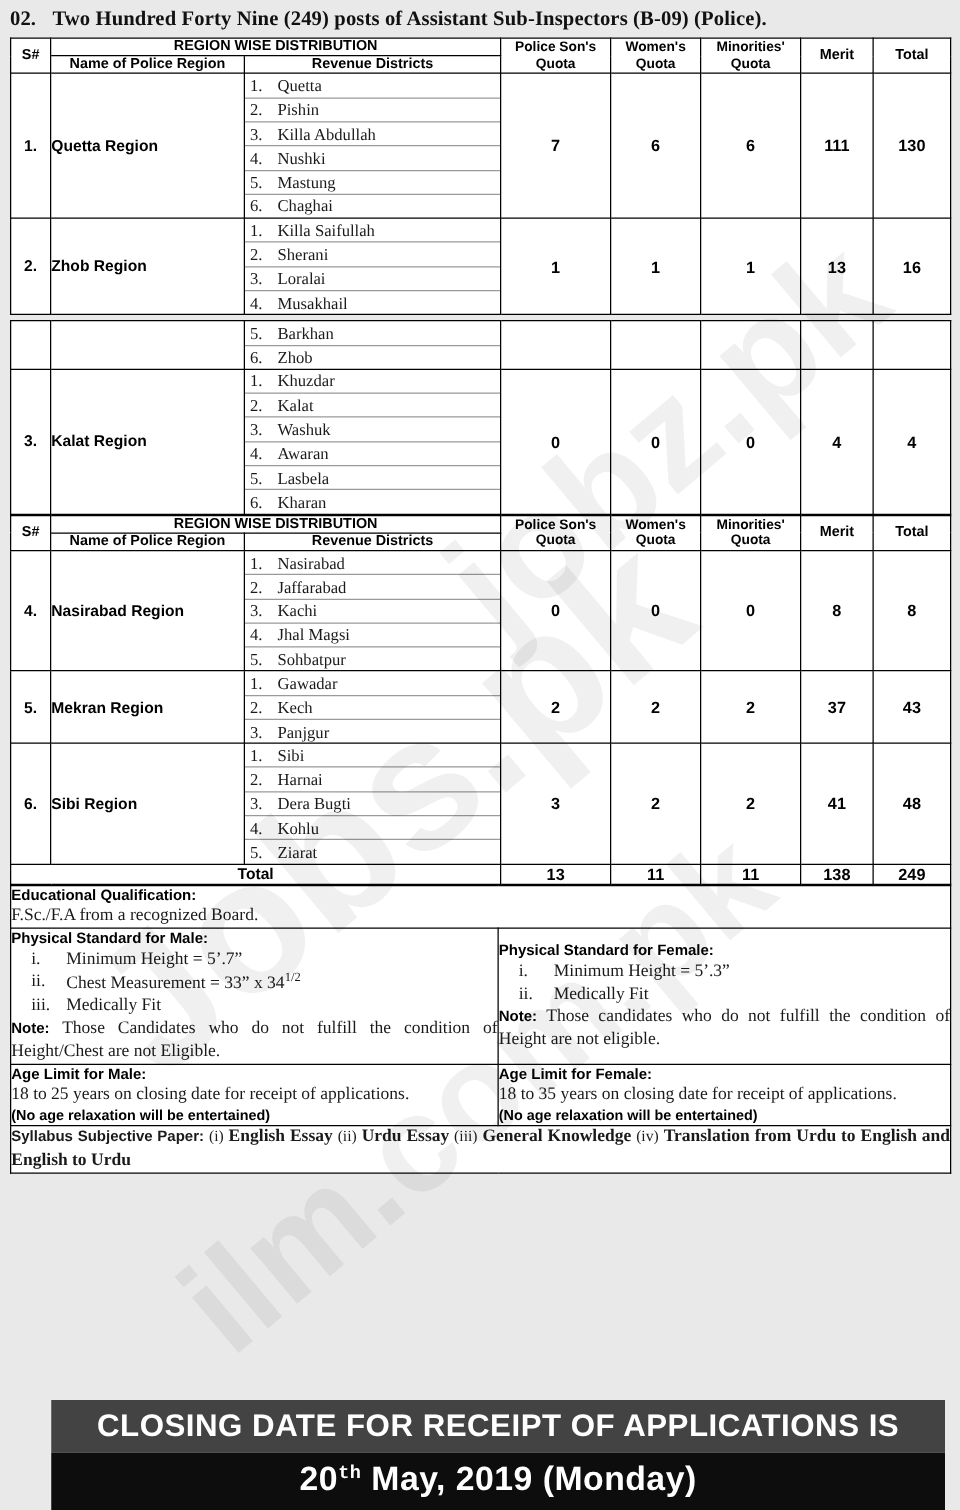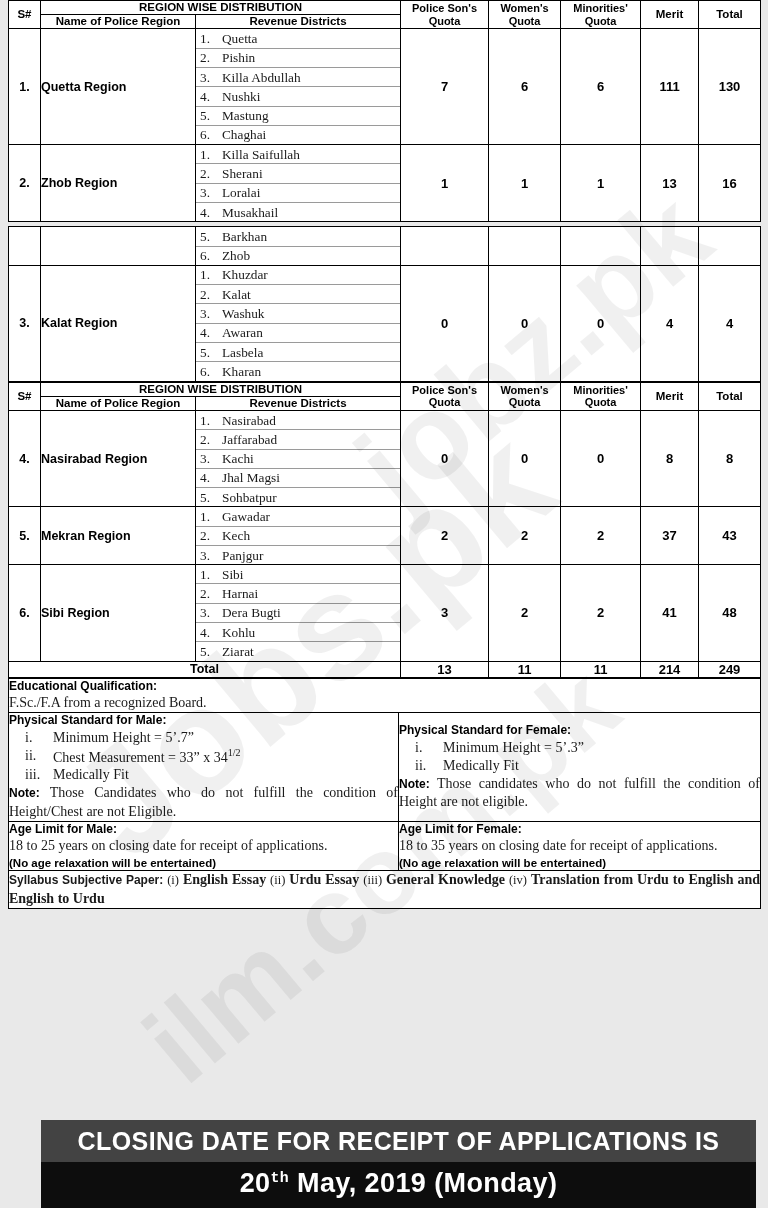--- a/index.html
+++ b/index.html
@@ -166,20 +166,24 @@
 <body>
 
 <div id="watermark">
   <div id="wm1" class="wm-txt">Jobs.pk</div>
   <div id="wm2" class="wm-txt">jobz.pk</div>
   <div id="wm3" class="wm-txt">ilm.com.pk</div>
 </div>
 
 <div class="page">
 
+  <div id="title-bar">
+    <span class="num">02.</span>
+    <span>Two Hundred Forty Nine (249) posts of Assistant Sub-Inspectors (B-09) (Police).</span>
+  </div>
 
   <table class="grid">
     <colgroup>
       <col style="width:32px">
         <col style="width:155px">
         <col style="width:205px">
       <col style="width:88px">
         <col style="width:72px">
         <col style="width:80px">
       <col style="width:58px">
@@ -479,21 +483,21 @@
           <td class="num-cell">41</td>
           <td class="num-cell">48</td>
         </tr>
       </tbody>
     <tbody>
       <tr>
         <td class="total-label" colspan="3">Total</td>
         <td class="num-cell">13</td>
         <td class="num-cell">11</td>
         <td class="num-cell">11</td>
-        <td class="num-cell">214</td>
+        <td class="num-cell">138</td>
         <td class="num-cell">249</td>
       </tr>
     </tbody>
   </table>
 
   <table class="grid">
     <colgroup>
         <col style="width:390px">
         <col style="width:362px">
       </colgroup>

